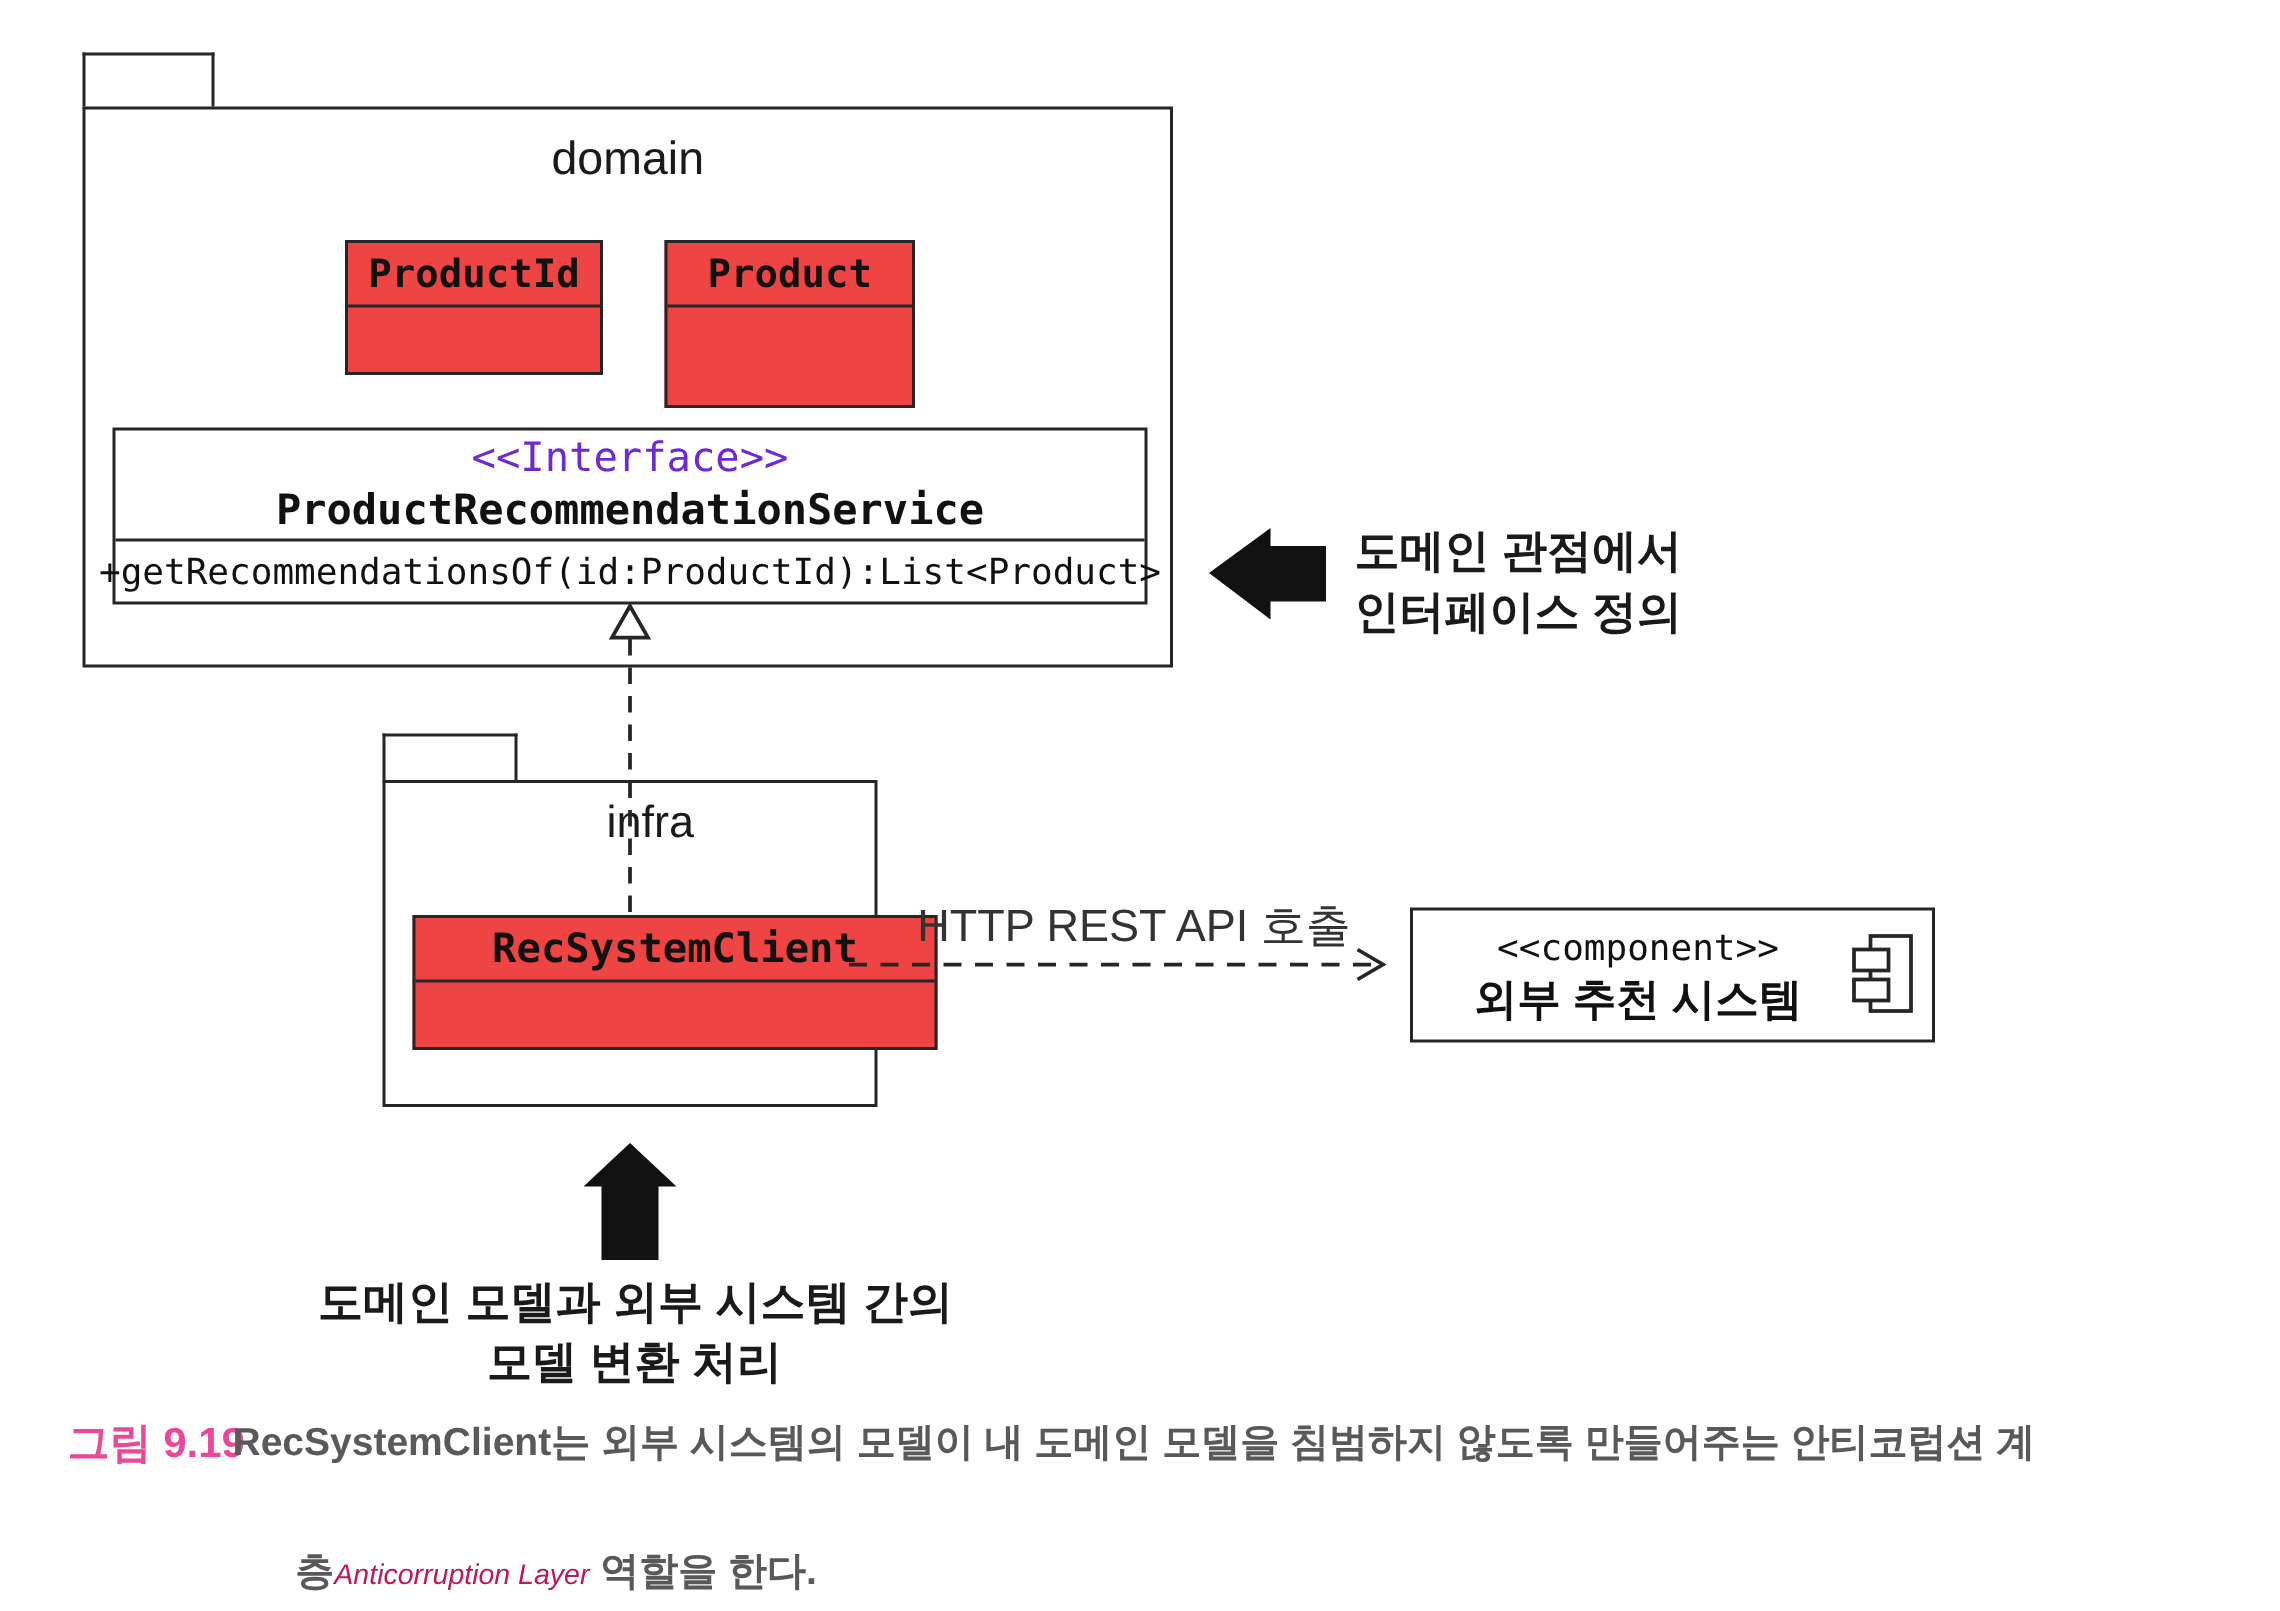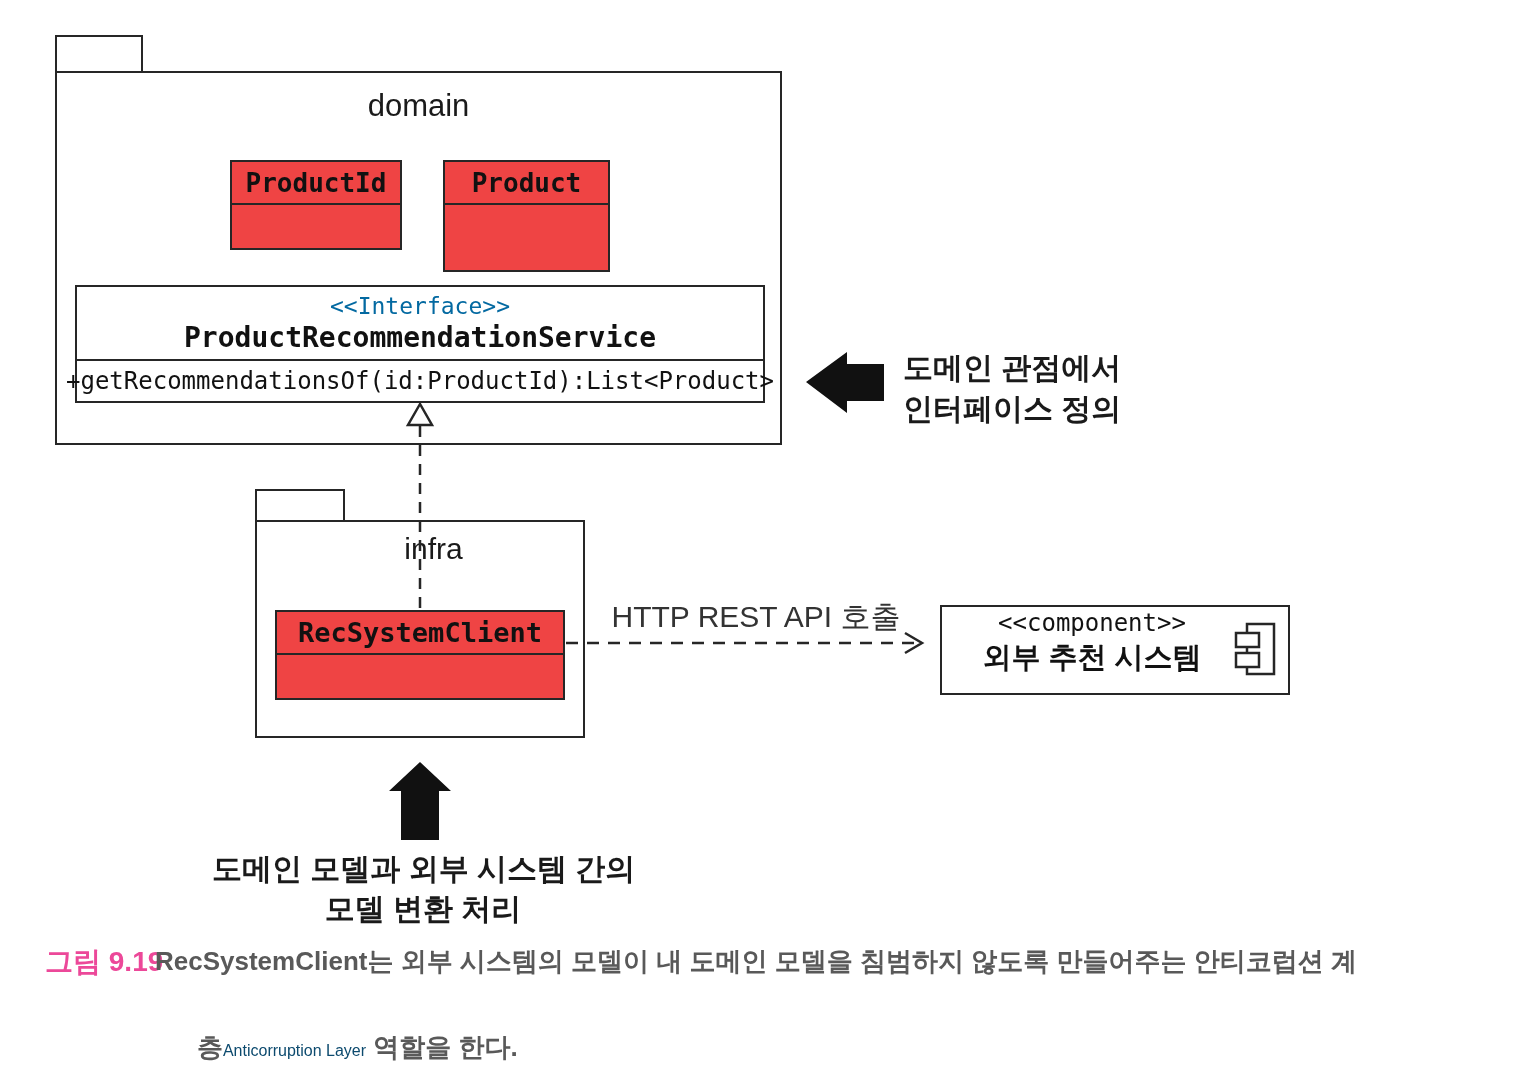--- a/index.html
+++ b/index.html
@@ -19,41 +19,41 @@
   .umlclass .name {
     border-bottom:2px solid #262626; display:flex; align-items:center; justify-content:center;
     font-family:"DejaVu Sans Mono", monospace; font-weight:bold; font-size:26px; color:#111;
   }
   .umlclass .body { flex:1; }
 
   
   .iface { border:2px solid #262626; background:#ffffff; display:flex; flex-direction:column; }
   .iface-head { height:72px; border-bottom:2px solid #262626; display:flex; flex-direction:column;
     align-items:center; justify-content:center; gap:2px; }
-  .iface-stereo { font-family:"DejaVu Sans Mono", monospace; font-size:23px; color:#0369a1; }
+  .iface-stereo { font-family:"DejaVu Sans Mono", monospace; font-size:27px; color:#6d28d9; }
   .iface-name { font-family:"DejaVu Sans Mono", monospace; font-weight:bold; font-size:28px; color:#111; }
   .iface-method { flex:1; display:flex; align-items:center; justify-content:center;
     font-family:"DejaVu Sans Mono", monospace; font-size:24px; color:#111; }
 
   
   .component { border:2px solid #262626; background:#ffffff; }
   .component-text { position:absolute; left:0; top:0; width:300px; height:100%;
-    display:flex; flex-direction:column; align-items:center; gap:1px; padding-top:2px; }
+    display:flex; flex-direction:column; align-items:center; justify-content:center; gap:1px; padding-top:2px; }
   .component-stereo { font-family:"DejaVu Sans Mono", monospace; font-size:24px; color:#111; }
   .component-name { font-size:29px; font-weight:700; color:#111; }
 
   
   .http-label { font-size:30px; color:#333; text-align:center; white-space:nowrap; }
   .note { font-size:30px; font-weight:600; color:#1a1a1a; line-height:41px; white-space:nowrap; }
   .note-center { text-align:center; line-height:40px; }
 
   
   .cap-label { font-size:28px; font-weight:700; color:#ec4899; white-space:nowrap; }
   .cap-line { font-size:26px; font-weight:600; color:#595959; white-space:pre; }
-  .cap-en { font-size:16px; font-weight:400; color:#0c4a6e; }
+  .cap-en { font-size:19px; font-weight:400; color:#be185d;font-style:italic; }
 
   svg.overlay { position:absolute; left:0; top:0; pointer-events:none; }
 </style>
 </head>
 <body>
 
 <div id="stage">
 
   <div class="abs pkg-tab" style="left:55px; top:35px; width:88px; height:38px;"></div>
   <div class="abs pkg-body" style="left:55px; top:71px; width:727px; height:374px;">
@@ -76,21 +76,21 @@
       <div class="iface-name">ProductRecommendationService</div>
     </div>
     <div class="iface-method">+getRecommendationsOf(id:ProductId):List&lt;Product&gt;</div>
   </div>
 
   <div class="abs pkg-tab" style="left:255px; top:489px; width:90px; height:33px;"></div>
   <div class="abs pkg-body" style="left:255px; top:520px; width:330px; height:218px;">
     <div class="pkg-label" style="padding-top:10px; font-size:30px;padding-left:27px;">infra</div>
   </div>
 
-  <div class="abs umlclass" style="left:275px; top:610px; width:290px; height:90px;">
+  <div class="abs umlclass" style="left:275px; top:610px; width:350px; height:90px;">
     <div class="name" style="height:41px; font-size:27px;">RecSystemClient</div>
     <div class="body"></div>
   </div>
 
   <div class="abs component" style="left:940px; top:605px; width:350px; height:90px;">
     <div class="component-text">
       <div class="component-stereo">&lt;&lt;component&gt;&gt;</div>
       <div class="component-name">외부 추천 시스템</div>
     </div>
     <svg class="abs" style="right:8px; top:13px;" width="46" height="58" viewBox="0 0 46 58">

